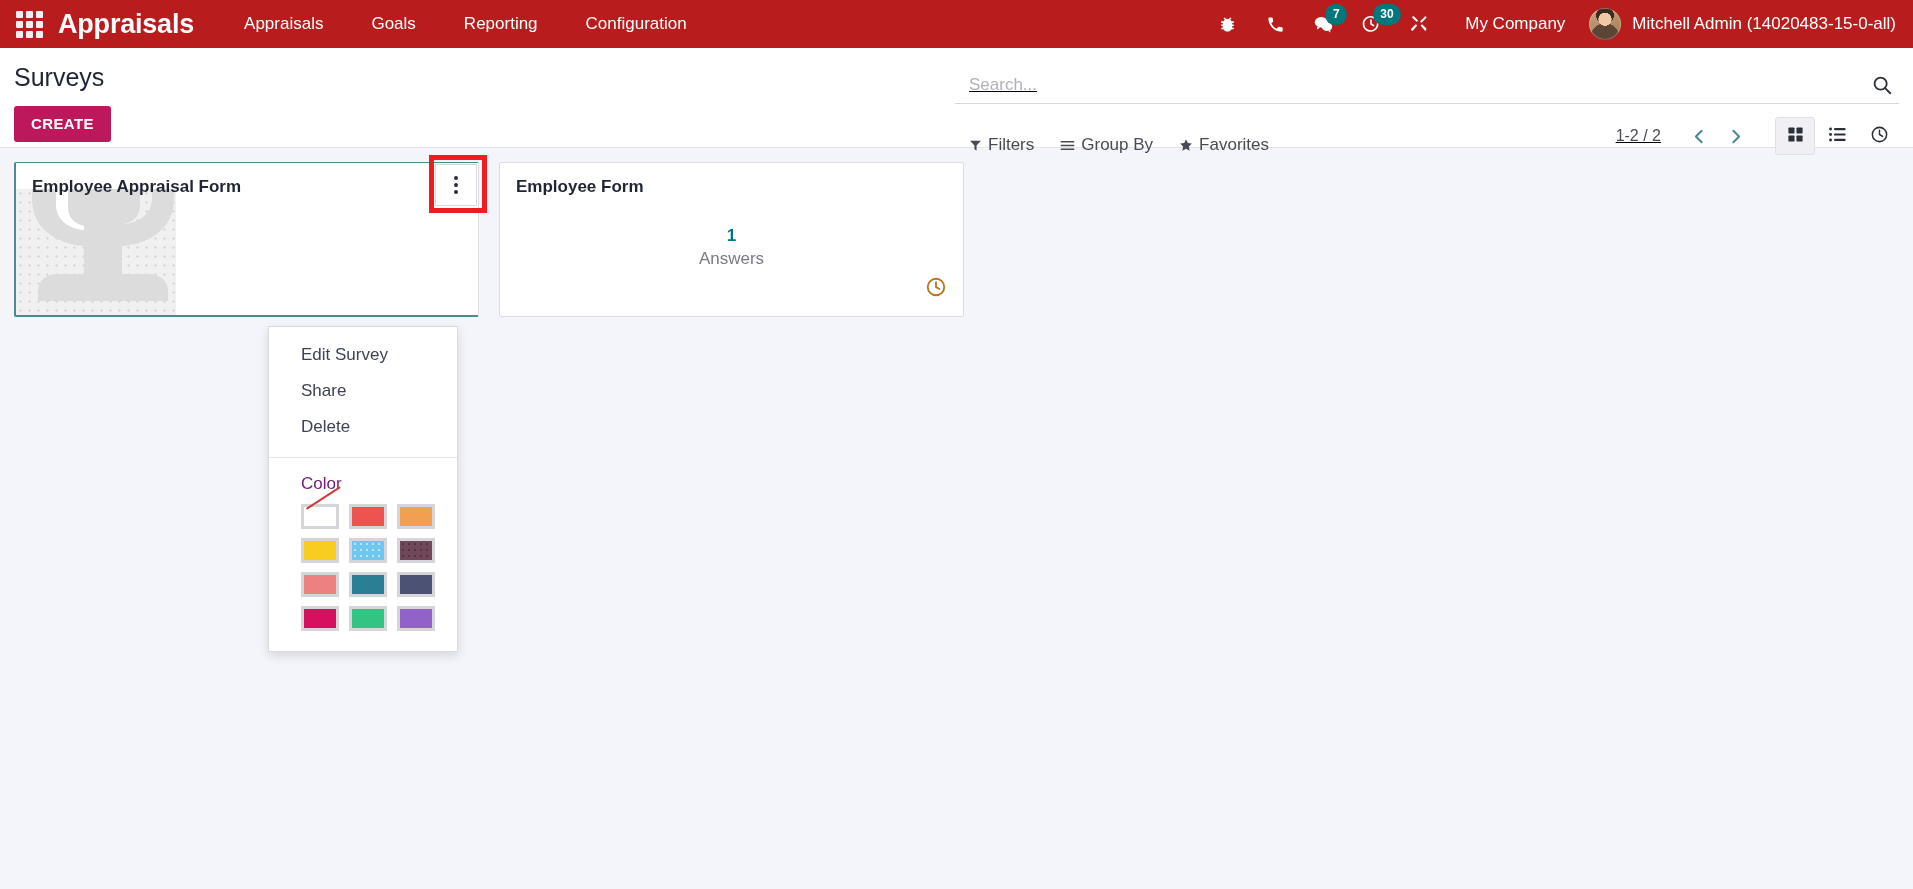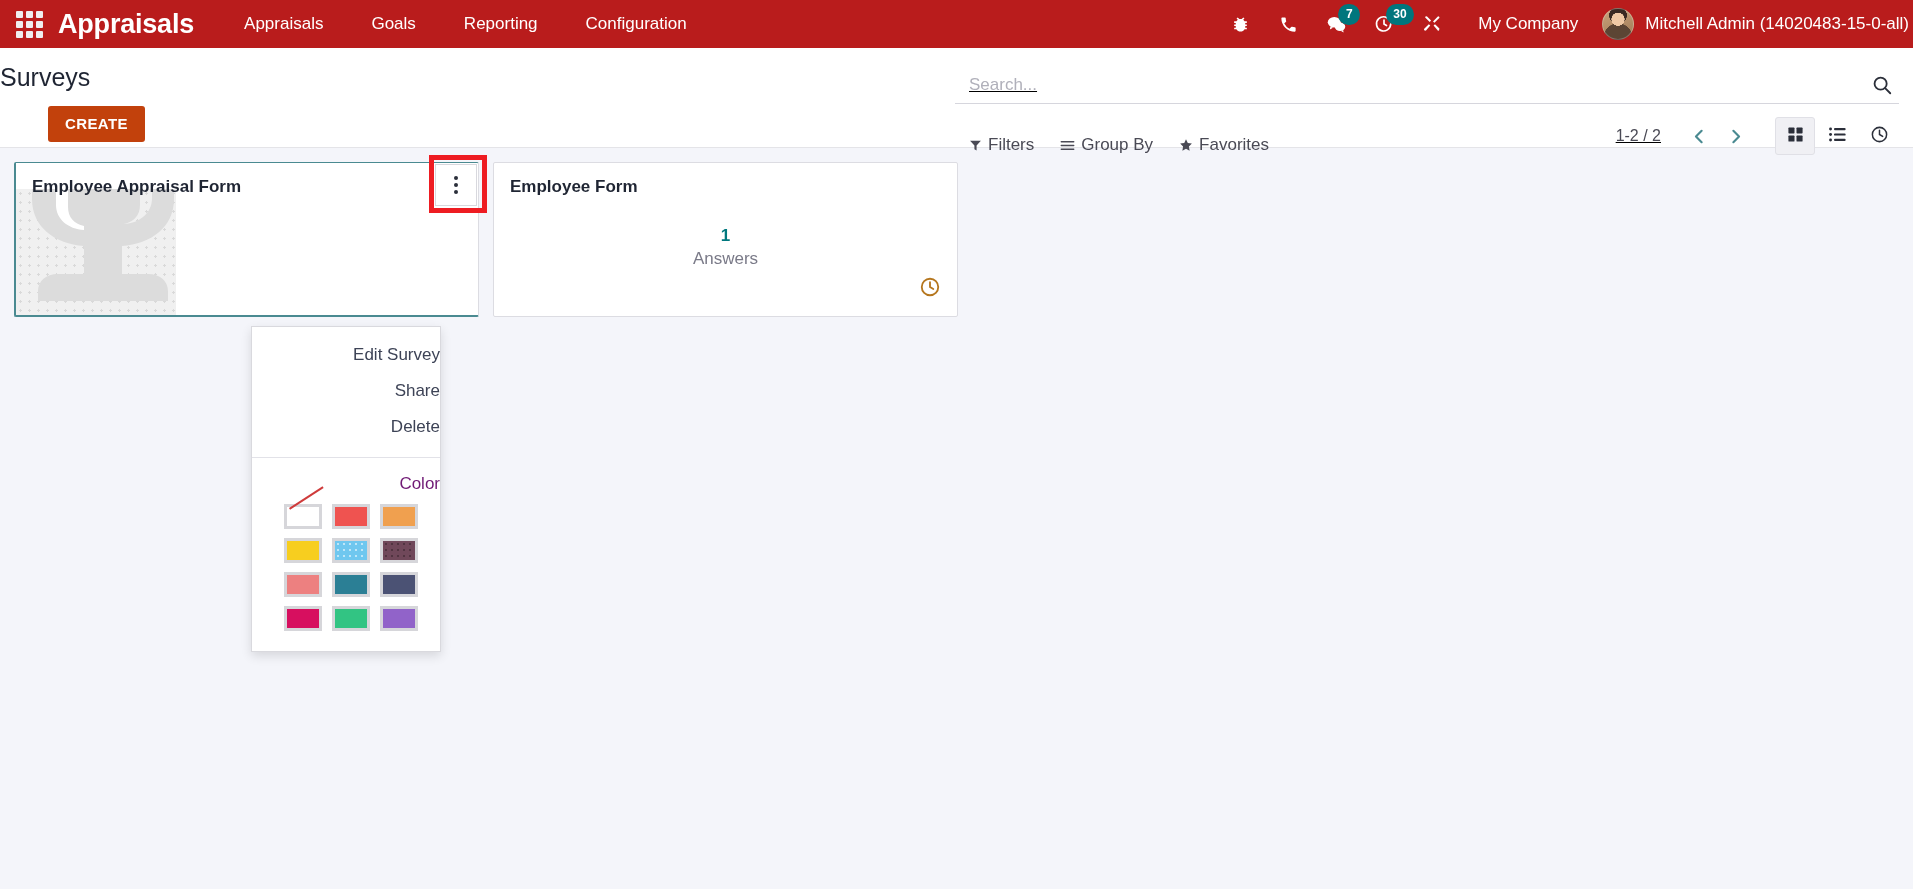--- a/index.html
+++ b/index.html
@@ -88,21 +88,21 @@
   .company-name {
     font-size: 17px;
     padding: 0 18px 0 22px;
     white-space: nowrap;
     cursor: pointer;
   }
   .user-menu {
     display: flex;
     align-items: center;
     gap: 11px;
-    padding: 0 4px 0 6px;
+    padding: 0 17px 0 6px;
     height: 48px;
     cursor: pointer;
   }
   .avatar {
     width: 32px;
     height: 32px;
     border-radius: 50%;
     background:
       radial-gradient(circle at 50% 34%, #f0c9a4 0 26%, transparent 27%),
       radial-gradient(circle at 50% 21%, #3a2a22 0 31%, transparent 32%),
@@ -117,21 +117,21 @@
   .control-panel {
     background: #ffffff;
     border-bottom: 1px solid #e4e4e8;
     padding: 0;
     position: relative;
     z-index: 40;
     height: 100px;
   }
   .cp-inner { display: flex; height: 100%; }
 
-  .cp-left { width: 955px; padding: 17px 0 0 0; }
+  .cp-left { width: 955px; padding: 17px 0 0 14px; }
   .page-title {
     font-size: 25px;
     color: #1f2533;
     font-weight: 400;
     line-height: 1;
     margin-bottom: 16px;
   }
   .create-btn {
     display: inline-block;
     background: #00787e;
@@ -225,21 +225,21 @@
   }
   .view-btn.active { background: #f0f0f4; border: 1px solid #e0e0e6; }
 
   
   .kanban-area {
     position: relative;
     padding: 14px 0 0 14px;
     height: calc(889px - 48px - 100px);
     background: #f4f5fa;
   }
-  .kanban-row { display: flex; gap: 14px; align-items: flex-start; }
+  .kanban-row { display: flex; gap: 20px; align-items: flex-start; }
 
   .k-card {
     width: 465px;
     height: 155px;
     background: #ffffff;
     border: 1px solid #dcdce2;
     border-radius: 2px;
     position: relative;
     cursor: pointer;
   }
@@ -323,29 +323,28 @@
     position: absolute;
     right: 16px;
     bottom: 14px;
     z-index: 3;
     cursor: pointer;
   }
 
   
   .kanban-dropdown {
     position: absolute;
-    left: 251px;
+    left: 268px;
     top: 178px;
     width: 190px;
     background: #ffffff;
     border: 1px solid #d9d9de;
     box-shadow: 0 4px 10px rgba(0,0,0,0.12);
     z-index: 50;
     padding: 10px 0 20px 0;
-    text-align: right;
   }
   .dd-item {
     font-size: 17px;
     color: #3d4356;
     padding: 8px 0 8px 32px;
     cursor: pointer;
     white-space: nowrap;
   }
   .dd-divider {
     height: 1px;
@@ -484,21 +483,21 @@
     <div class="avatar"></div>
     <div class="user-name">Mitchell Admin (14020483-15-0-all)</div>
   </div>
 </div>
 
 <div class="control-panel">
   <div class="cp-inner">
 
     <div class="cp-left">
       <div class="page-title">Surveys</div>
-      <button class="create-btn" style="background: #c2410c; margin-left: 48px;">CREATE</button>
+      <button class="create-btn" style="background: #be185d;">CREATE</button>
     </div>
 
     <div class="cp-right">
 
       <div class="search-row">
         <input class="search-input" type="text" placeholder="Search..." style="">
         <span class="search-go">
           <svg width="22" height="22" viewBox="0 0 24 24" fill="none" stroke="#2b2f3a" stroke-width="2">
             <circle cx="10.5" cy="10.5" r="6.6"></circle>
             <path d="M15.4 15.4L21 21" stroke-linecap="round"></path>

